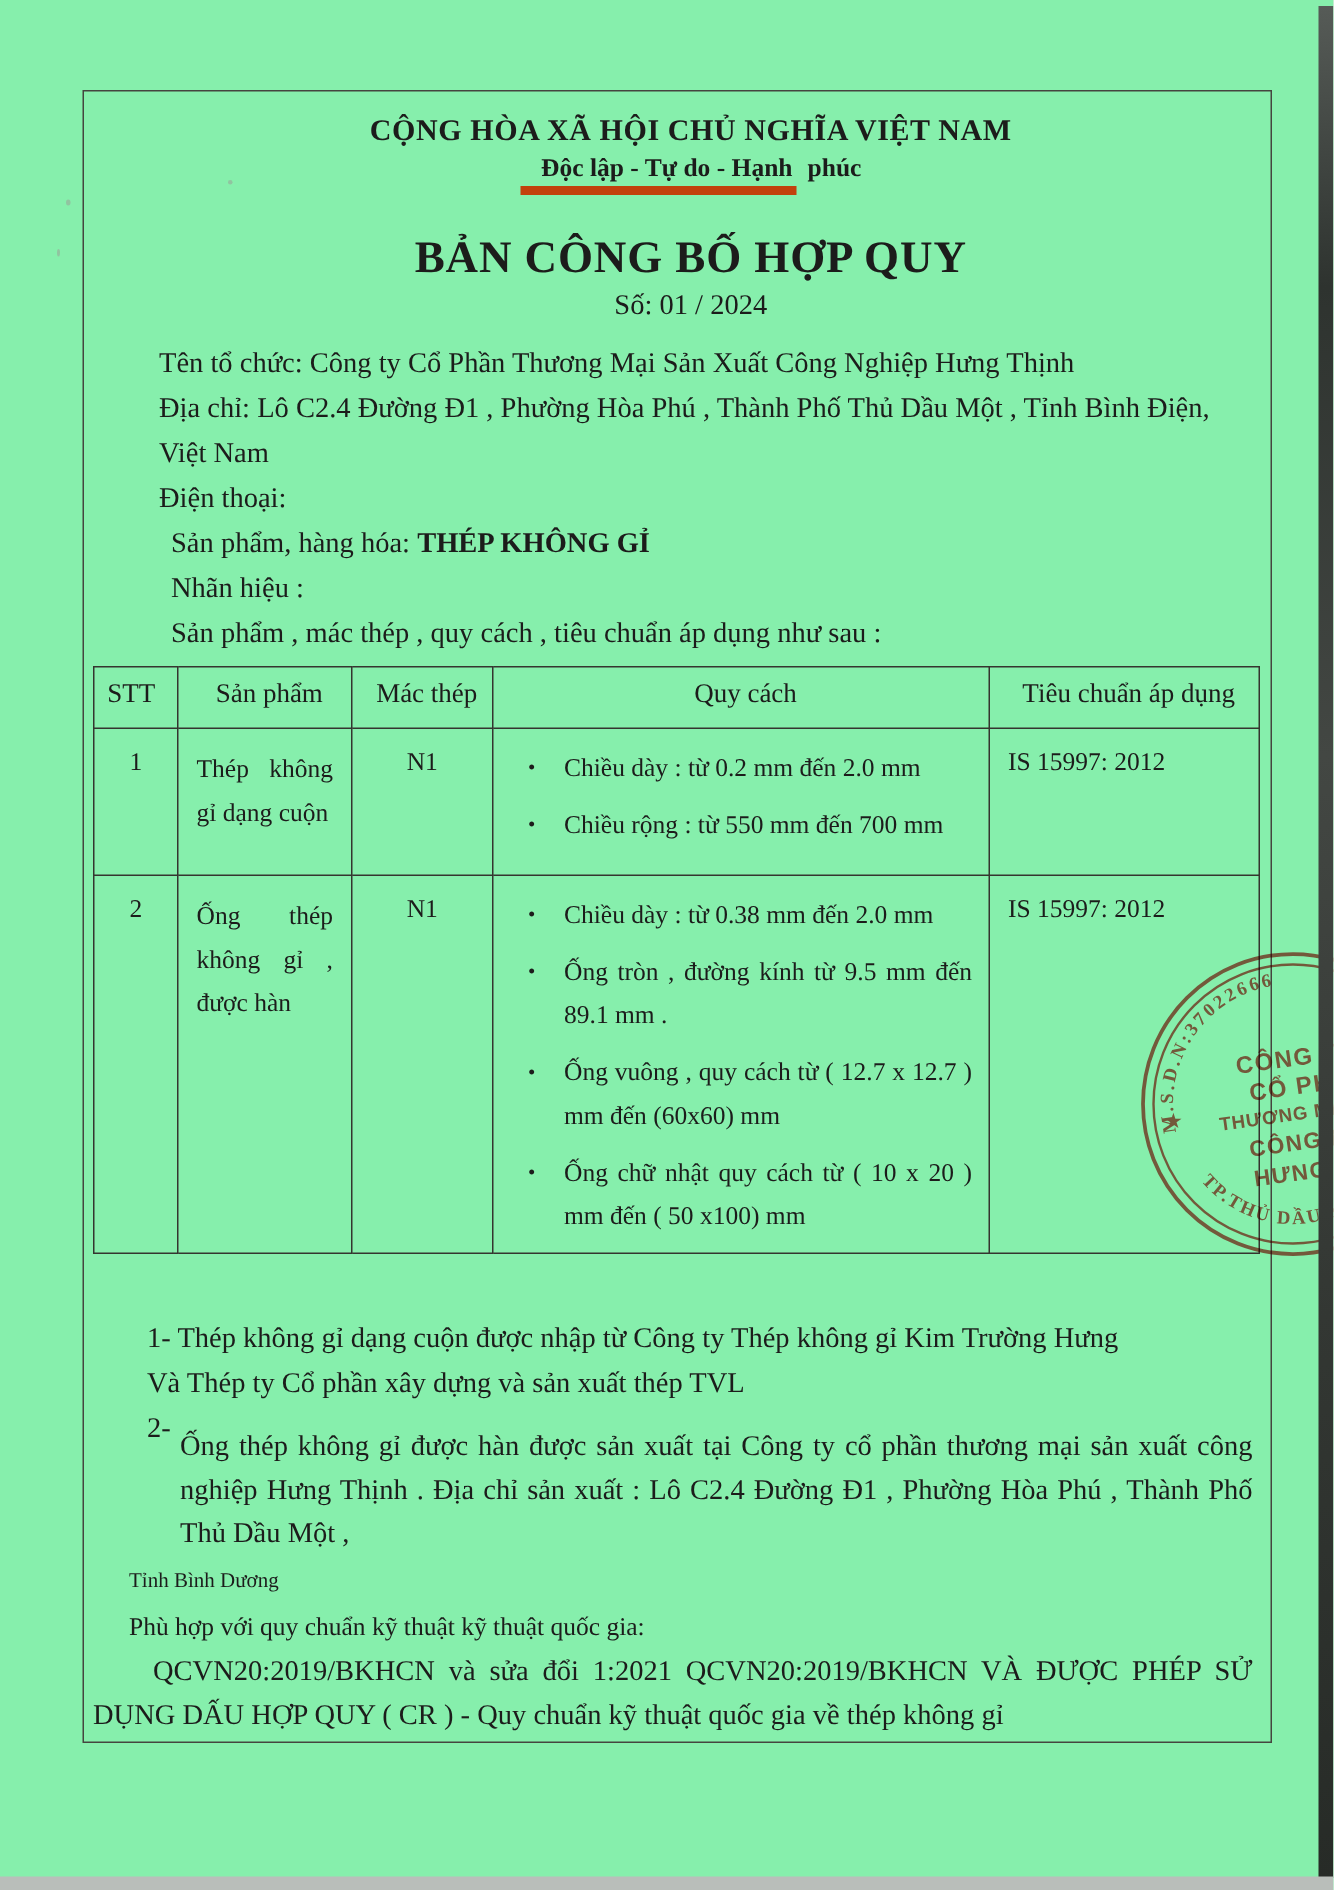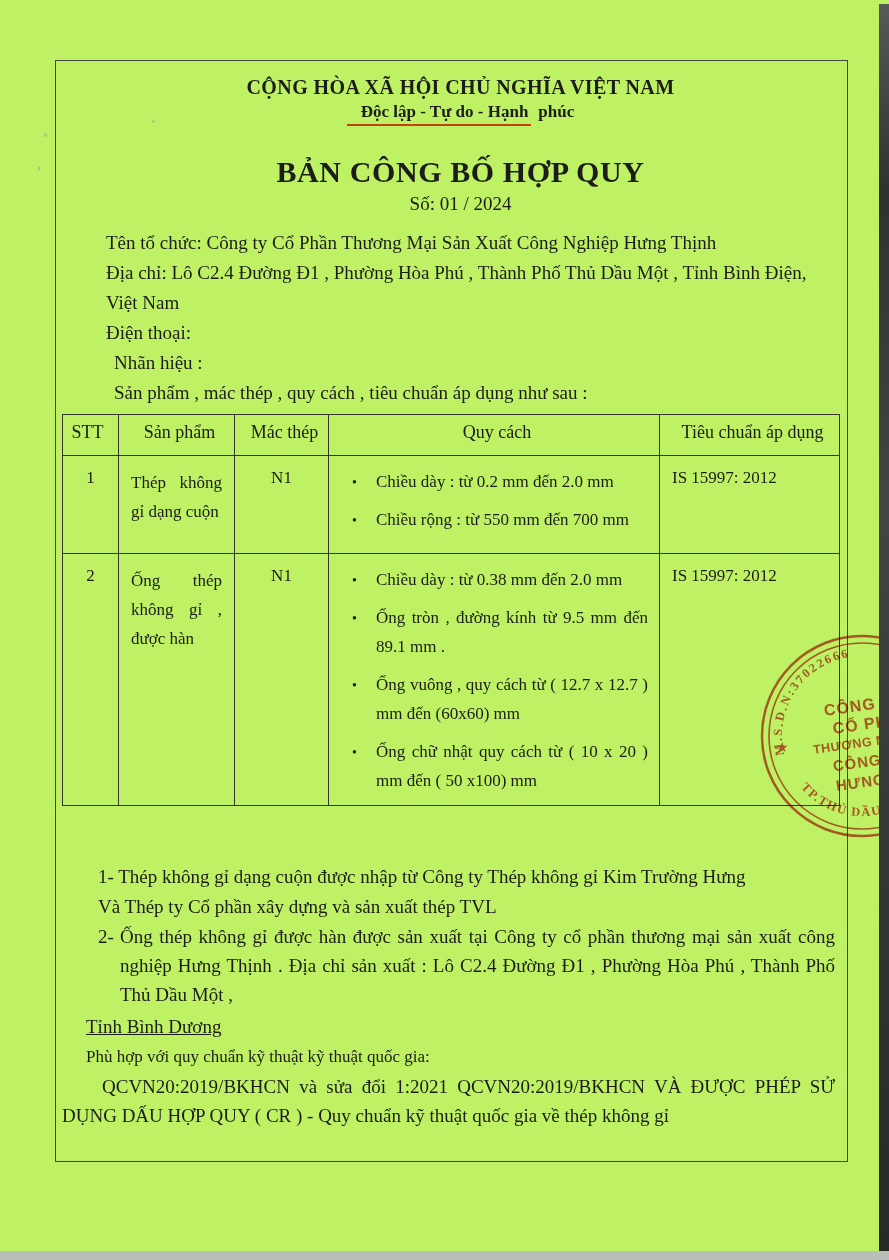--- a/index.html
+++ b/index.html
@@ -1,26 +1,26 @@
 <!DOCTYPE html>
 <html><head>
 <meta charset="utf-8">
 <style>
   html,body{margin:0;padding:0;}
   body{width:889px;height:1260px;overflow:hidden;background:#e8e8e4;}
-  .page{position:relative;width:889px;height:1260px;background:#bef264;overflow:hidden;
+  .page{position:relative;width:889px;height:1260px;background:#86efac;overflow:hidden;
         font-family:"Liberation Serif","DejaVu Serif",serif;color:#1c1c1b;}
   
   .frame{position:absolute;left:55px;top:60px;width:793px;height:1102px;
          border:1.6px solid #45453f;box-sizing:border-box;background:transparent;}
   .frame-content{padding:14px 12px 0 30px;}
 
   .national{margin:0;text-align:center;font-size:20px;line-height:25px;font-weight:bold;letter-spacing:.4px;}
   .motto-wrap{margin:0;text-align:center;font-size:17px;line-height:23px;font-weight:bold;}
-  .motto-underlined{border-bottom:2px solid #c2410c;padding:0 3px 3px 14px;}
+  .motto-underlined{border-bottom:6px solid #c2410c;padding:0 3px 3px 14px;}
   .motto-tail{margin-left:7px;}
   .doc-title{margin:34px 0 0 0;text-align:center;font-size:30px;line-height:30px;font-weight:bold;letter-spacing:.6px;}
   .doc-number{margin:4px 0 0 0;text-align:center;font-size:19px;line-height:26px;}
 
   .para{margin:0 0 0 20px;font-size:19px;line-height:30px;}
   .para.first{margin-top:11px;}
   .para.indent8{margin-left:28px;}
   .bold{font-weight:bold;}
 
   
@@ -36,25 +36,25 @@
   td.td-stt{text-align:center;padding-top:12px;}
   td.td-sp{text-align:justify;padding:12px 12px 0 12px;line-height:29px;}
   td.td-mt{text-align:center;padding-top:12px;}
   td.td-tc{padding:12px 8px 0 12px;}
   ul.qc-list{list-style:none;margin:0;padding:6px 10px 0 0;}
   ul.qc-list li{position:relative;padding-left:46px;margin:4px 0 9px 0;text-align:justify;line-height:29px;}
   ul.qc-list .bullet{position:absolute;left:22px;top:1px;font-size:14px;}
 
   
   .note-line{margin:0 0 0 12px;font-size:19px;line-height:30px;}
-  .note-line.first{margin-top:56px;}
+  .note-line.first{margin-top:42px;}
   .note-flex{display:flex;margin:0 0 0 12px;font-size:19px;line-height:29px;}
   .note-flex .marker{flex:0 0 22px;}
-  .note-flex .note-text{flex:1;text-align:justify;}
-  .province{margin:3px 0 0 0;font-size:19px;line-height:30px;text-decoration:underline;}
+  .note-flex .note-text{flex:1;text-align:justify;margin-top:12px;}
+  .province{margin:3px 0 0 0;font-size:14px;line-height:30px;}
   .conf-intro{margin:0;font-size:17px;line-height:30px;}
   .conformity{margin:0 0 0 -24px;font-size:19px;line-height:29px;text-align:justify;text-indent:40px;}
 
   
   .stamp{position:absolute;left:757px;top:631px;width:210px;height:210px;z-index:5;
          opacity:.88;mix-blend-mode:multiply;color:#d6493f;}
   .stamp svg{display:block;}
   .stamp .arc{font-size:12.5px;font-weight:bold;letter-spacing:2px;fill:currentColor;}
   .stamp .arc-bot{font-size:12.5px;font-weight:bold;letter-spacing:1.5px;fill:currentColor;}
   .stamp .star-g{font-size:14px;fill:currentColor;}
@@ -87,20 +87,21 @@
 
       <p class="national">CỘNG HÒA XÃ HỘI CHỦ NGHĨA VIỆT NAM</p>
       <p class="motto-wrap"><span class="motto-underlined">Độc lập - Tự do - Hạnh</span><span class="motto-tail">phúc</span></p>
 
       <p class="doc-title">BẢN CÔNG BỐ HỢP QUY</p>
       <p class="doc-number">Số: 01 / 2024</p>
 
       <p class="para first">Tên tổ chức: Công ty Cổ Phần Thương Mại Sản Xuất Công Nghiệp Hưng Thịnh</p>
       <p class="para">Địa chỉ: Lô C2.4 Đường Đ1 , Phường Hòa Phú , Thành Phố Thủ Dầu Một , Tỉnh Bình Điện, Việt Nam</p>
       <p class="para">Điện thoại:</p>
+      <p class="para indent8"><span>Sản phẩm, hàng hóa:</span> <span class="bold">THÉP KHÔNG GỈ</span></p>
       <p class="para indent8">Nhãn hiệu :</p>
       <p class="para indent8">Sản phẩm , mác thép , quy cách , tiêu chuẩn áp dụng như sau :</p>
 
       <table class="spec-table">
         <colgroup>
           <col class="c-stt">
             <col class="c-sp">
             <col class="c-mt">
             <col class="c-qc">
             <col class="c-tc">

